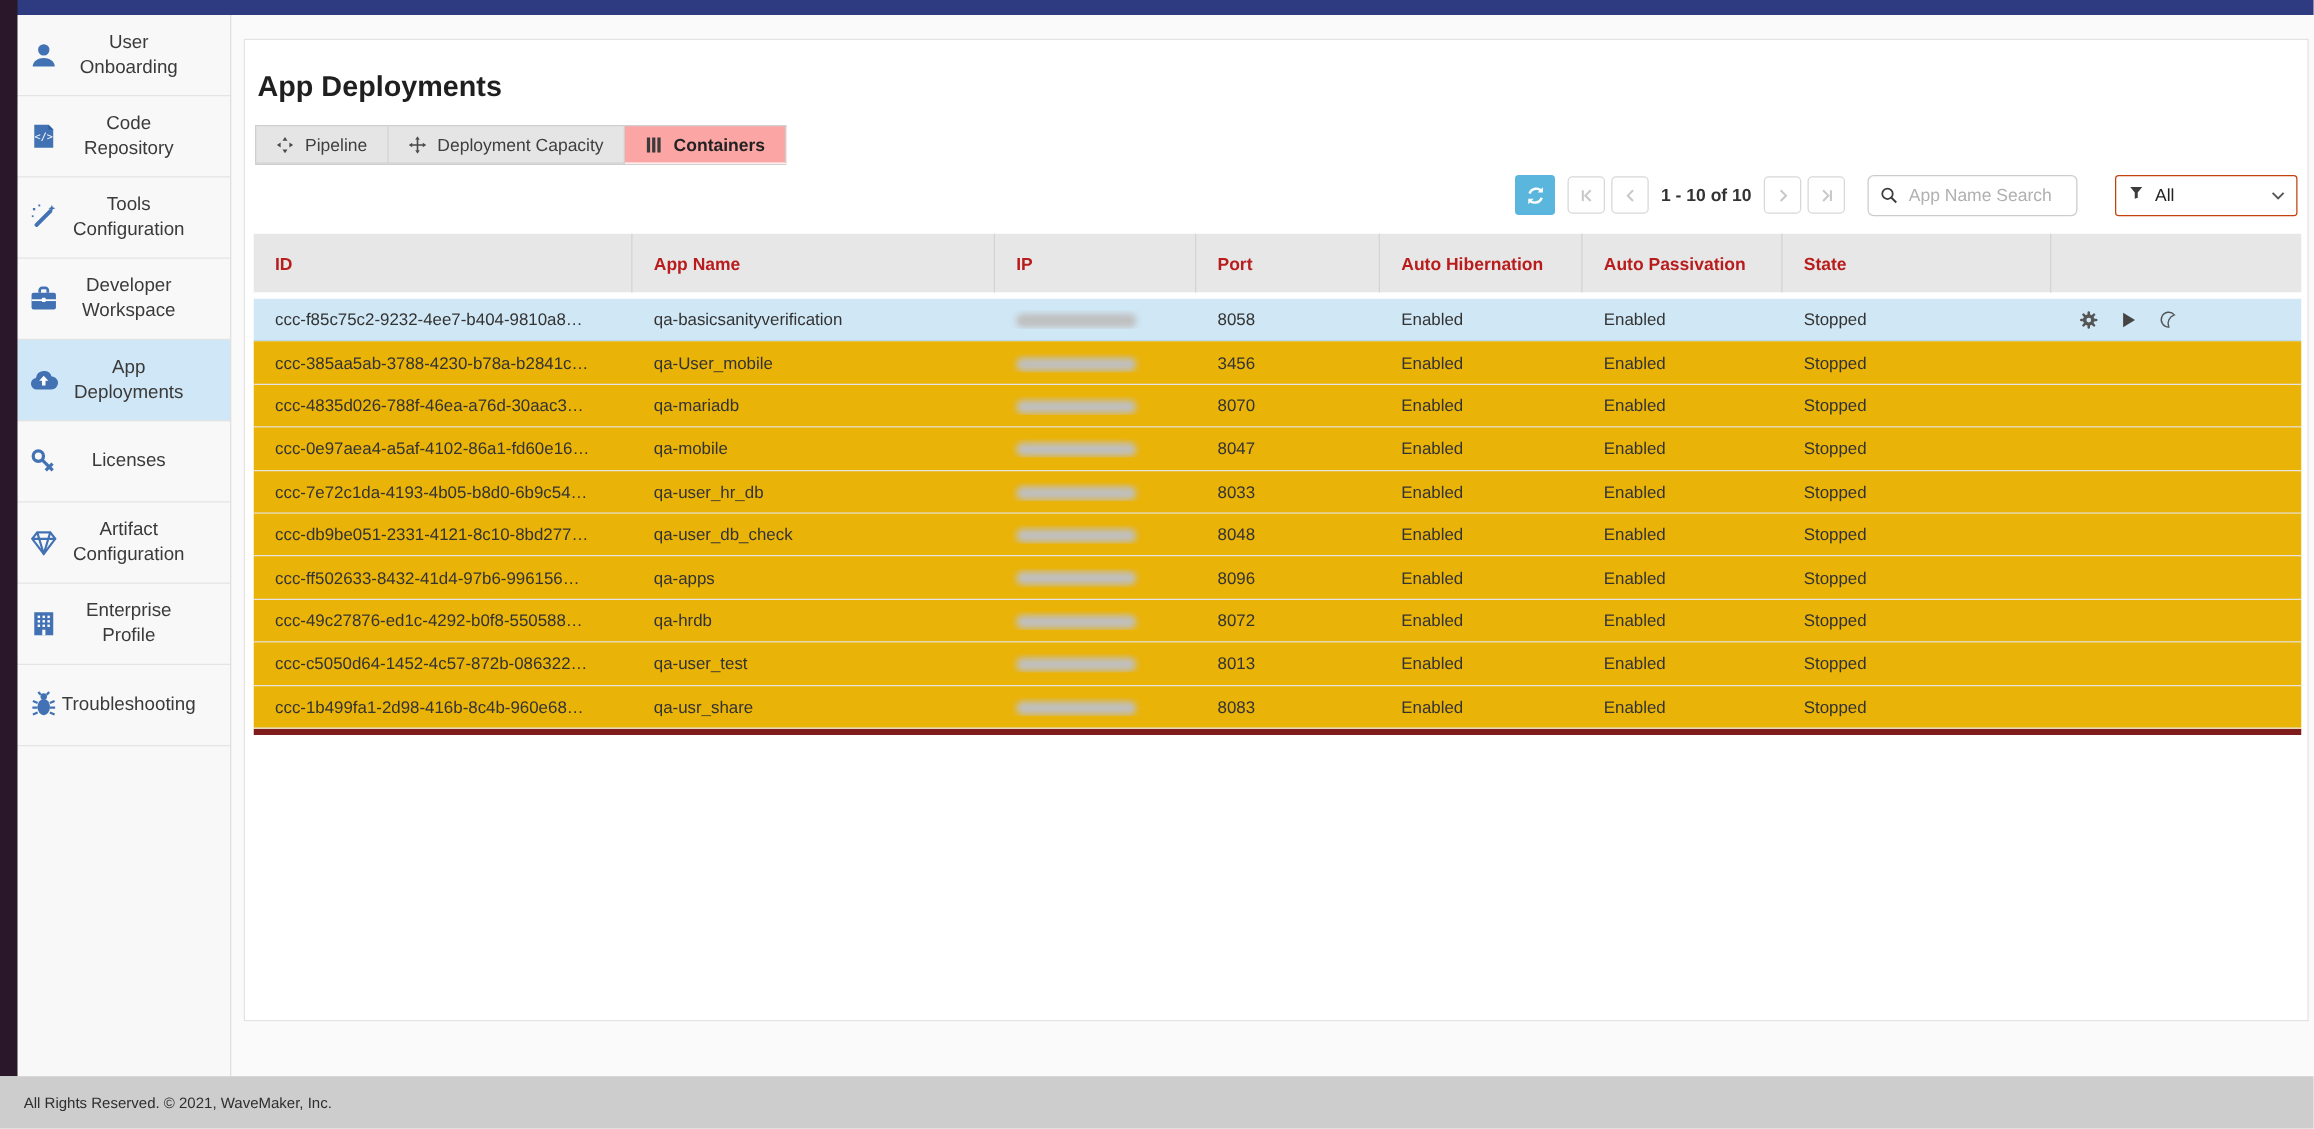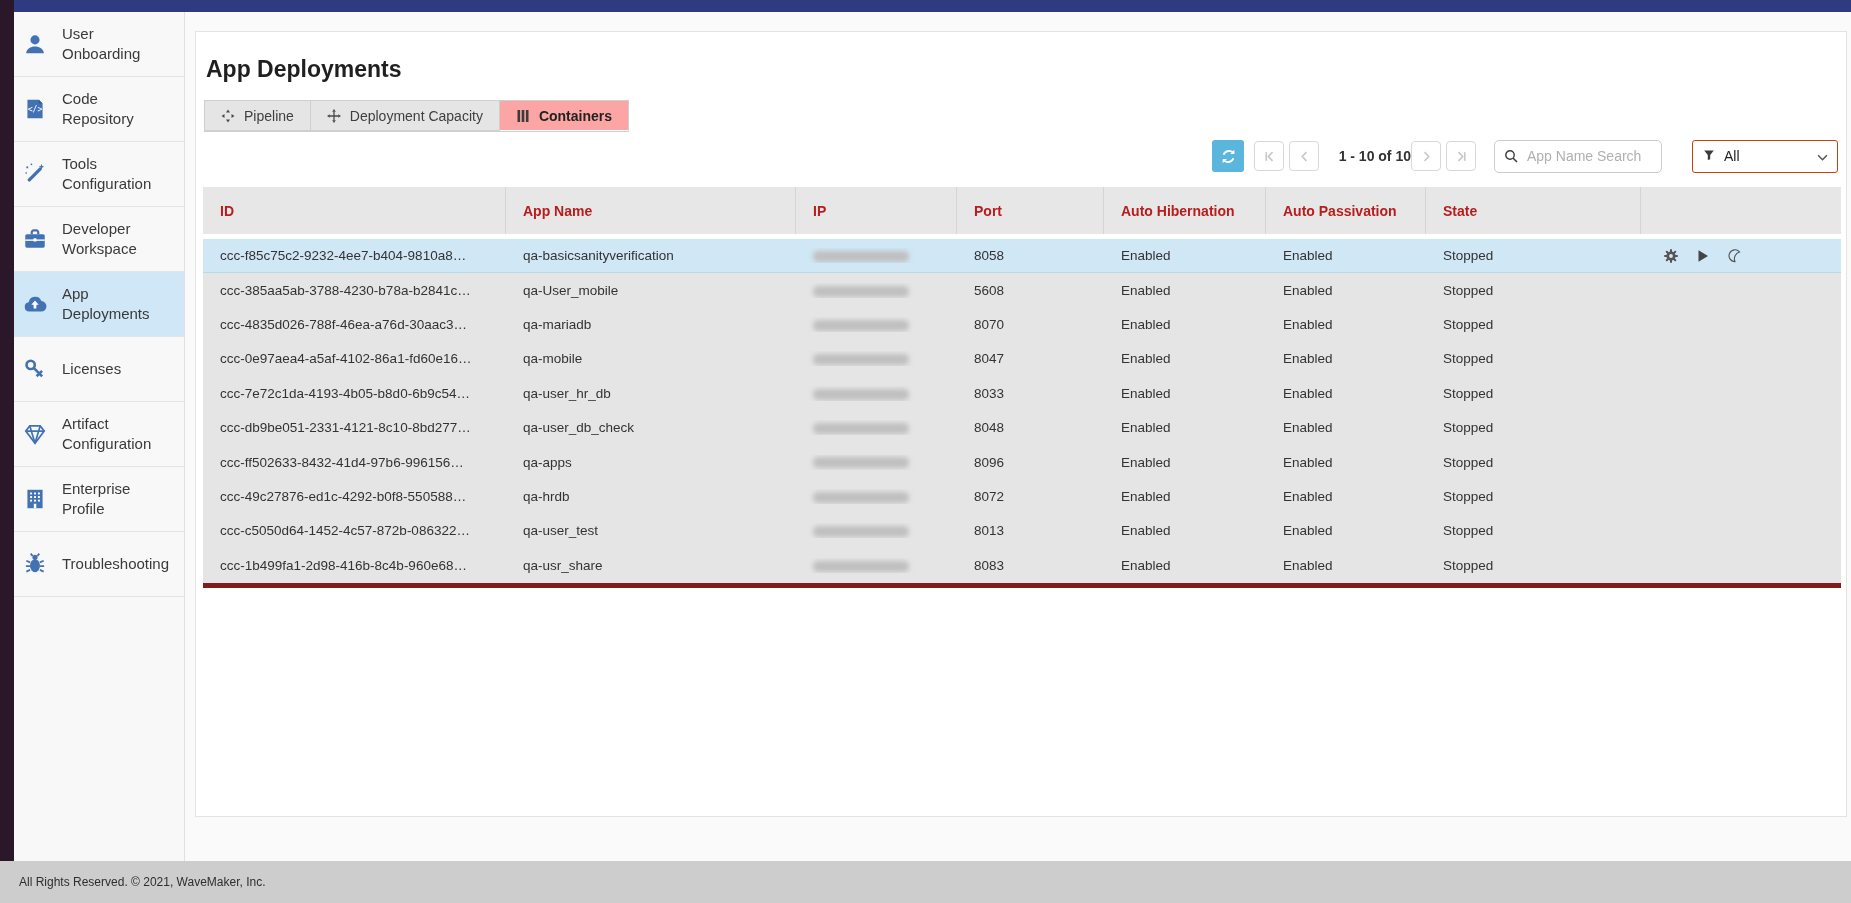--- a/index.html
+++ b/index.html
@@ -11,21 +11,21 @@
   
   .topbar{position:absolute;left:0;top:0;width:1851px;height:12px;background:#2f3b80;z-index:3;}
   
   .edge-strip{position:absolute;left:0;top:0;width:14px;height:861px;background:#2a1729;z-index:4;}
   
   .sidebar{position:absolute;left:14px;top:12px;width:170px;height:849px;background:#f8f8f8;
     border-right:1px solid #e0e0e0;z-index:2;}
   .side-item{height:64px;border-bottom:1px solid #e4e4e4;display:flex;align-items:center;cursor:pointer;}
   .side-item.active{background:#cfe7f6;}
   .side-item svg{flex:none;margin-left:8px;width:26px;height:26px;}
-  .side-label{margin-left:14px;width:110px;font-size:15px;line-height:20px;color:#3a3a3a;}
+  .side-label{width:110px;font-size:15px;line-height:20px;color:#3a3a3a;text-align:center;}
   
   .footer{position:absolute;left:0;top:861px;width:1851px;height:42px;background:#cdcdcd;z-index:5;
     display:flex;align-items:center;}
   .footer span{margin-left:19px;font-size:12px;color:#2e2e2e;}
   
   .main{position:absolute;left:184px;top:12px;width:1667px;height:849px;background:#fafafa;}
   .card{position:absolute;left:11px;top:19px;width:1652px;height:786px;background:#fff;
     border:1px solid #e3e3e3;box-sizing:border-box;}
   .page-title{position:absolute;left:10px;top:9px;font-size:23px;font-weight:700;color:#1f1f1f;}
   
@@ -33,40 +33,40 @@
   .tab{height:31px;box-sizing:border-box;display:flex;align-items:center;gap:9px;padding:0 16px;
     background:#e5e5e5;border:1px solid #cfcfcf;border-left:none;font-size:14px;color:#3f3f3f;cursor:pointer;}
   .tab:first-child{border-left:1px solid #cfcfcf;}
   .tab.active{background:#fca5a5;border-bottom:1px solid #fff;margin-bottom:-1px;font-weight:700;color:#222;}
   
   .toolbar{position:absolute;right:8px;top:107px;height:34px;display:flex;align-items:center;}
   .btn-refresh{width:32px;height:32px;border:none;border-radius:3px;background:#5ab6dc;cursor:pointer;
     display:flex;align-items:center;justify-content:center;padding:0;}
   .pg-btn{width:30px;height:30px;box-sizing:border-box;border:1px solid #d8d8d8;border-radius:4px;
     background:#fff;display:flex;align-items:center;justify-content:center;cursor:default;padding:0;}
-  .pg-label{min-width:92px;text-align:right;font-size:14px;font-weight:700;color:#333;}
+  .pg-label{min-width:92px;text-align:center;font-size:14px;font-weight:700;color:#333;}
   .sp10{width:10px;}.sp5{width:5px;}.sp18{width:18px;}.sp30{width:30px;}
   .search-box{position:relative;width:168px;height:33px;}
   .search-box input{width:100%;height:100%;box-sizing:border-box;border:1px solid #ccc;border-radius:5px;
     padding:0 8px 0 32px;font-size:14px;color:#333;font-family:"Liberation Sans",sans-serif;outline:none;}
   .search-box input::placeholder{color:#b0b0b0;}
   .search-box svg{position:absolute;left:10px;top:9px;}
   .filter-select{width:146px;height:33px;box-sizing:border-box;border:1px solid #c2410c;border-radius:3px;
     background:#fff;display:flex;align-items:center;cursor:pointer;}
   .filter-select .funnel{margin-left:10px;}
   .filter-value{margin-left:9px;font-size:14px;color:#222;flex:1;}
   .filter-select .chev{margin-right:9px;}
   
   .table{position:absolute;left:7px;top:155px;width:1638px;}
   .thead{display:flex;height:47px;background:#e7e7e7;}
   .th{box-sizing:border-box;display:flex;align-items:center;padding-left:17px;font-size:14px;
     font-weight:700;color:#b91c1c;border-right:1px solid #d4d4d4;}
   .th:last-child{border-right:none;}
   .thead-gap{height:5px;background:#fff;}
-  .tr{display:flex;height:33.4px;background:#e5e5e5;border-bottom:1px solid #e4e4e4;align-items:center;}
+  .tr{display:flex;height:33.4px;background:#eab308;border-bottom:1px solid #e4e4e4;align-items:center;}
   .tr.selected{background:#d0e7f5;border-bottom:1px solid #b9d8ea;}
   .tbody{border-bottom:5px solid #7f1d1d;}
   .td{box-sizing:border-box;padding-left:17px;font-size:13.5px;color:#333;white-space:nowrap;
     overflow:hidden;}
   .c0{width:303px;flex:none;}.c1{width:290px;flex:none;}.c2{width:161px;flex:none;}
   .c3{width:147px;flex:none;}.c4{width:162px;flex:none;}.c5{width:160px;flex:none;}
   .c6{width:215px;flex:none;}.c7{width:200px;flex:none;}
   .ip-pill{display:inline-block;width:96px;height:11px;border-radius:5px;background:#bfbfbf;
     filter:blur(2.5px);vertical-align:middle;}
   .actions-cell{position:relative;display:flex;align-items:center;gap:18px;padding-left:22px;}
@@ -299,21 +299,21 @@
                 <svg viewBox="0 0 16 16" width="15" height="15">
                   <path d="M11.2 2.3A6.3 6.3 0 1 0 11.2 13.7 7.8 7.8 0 0 1 11.2 2.3z" fill="none" stroke="#555" stroke-width="1.2" transform="rotate(25 8 8)"></path>
                 </svg>
               </button>
             </div>
           </div>
           <div class="tr">
             <div class="td c0">ccc-385aa5ab-3788-4230-b78a-b2841c…</div>
             <div class="td c1">qa-User_mobile</div>
             <div class="td c2"><span class="ip-pill"></span></div>
-            <div class="td c3">5608</div>
+            <div class="td c3">3456</div>
             <div class="td c4">Enabled</div>
             <div class="td c5">Enabled</div>
             <div class="td c6">Stopped</div>
             <div class="td c7 actions-cell" style="padding-left: 22px;"></div>
           </div>
           <div class="tr">
             <div class="td c0">ccc-4835d026-788f-46ea-a76d-30aac3…</div>
             <div class="td c1">qa-mariadb</div>
             <div class="td c2"><span class="ip-pill"></span></div>
             <div class="td c3">8070</div>

